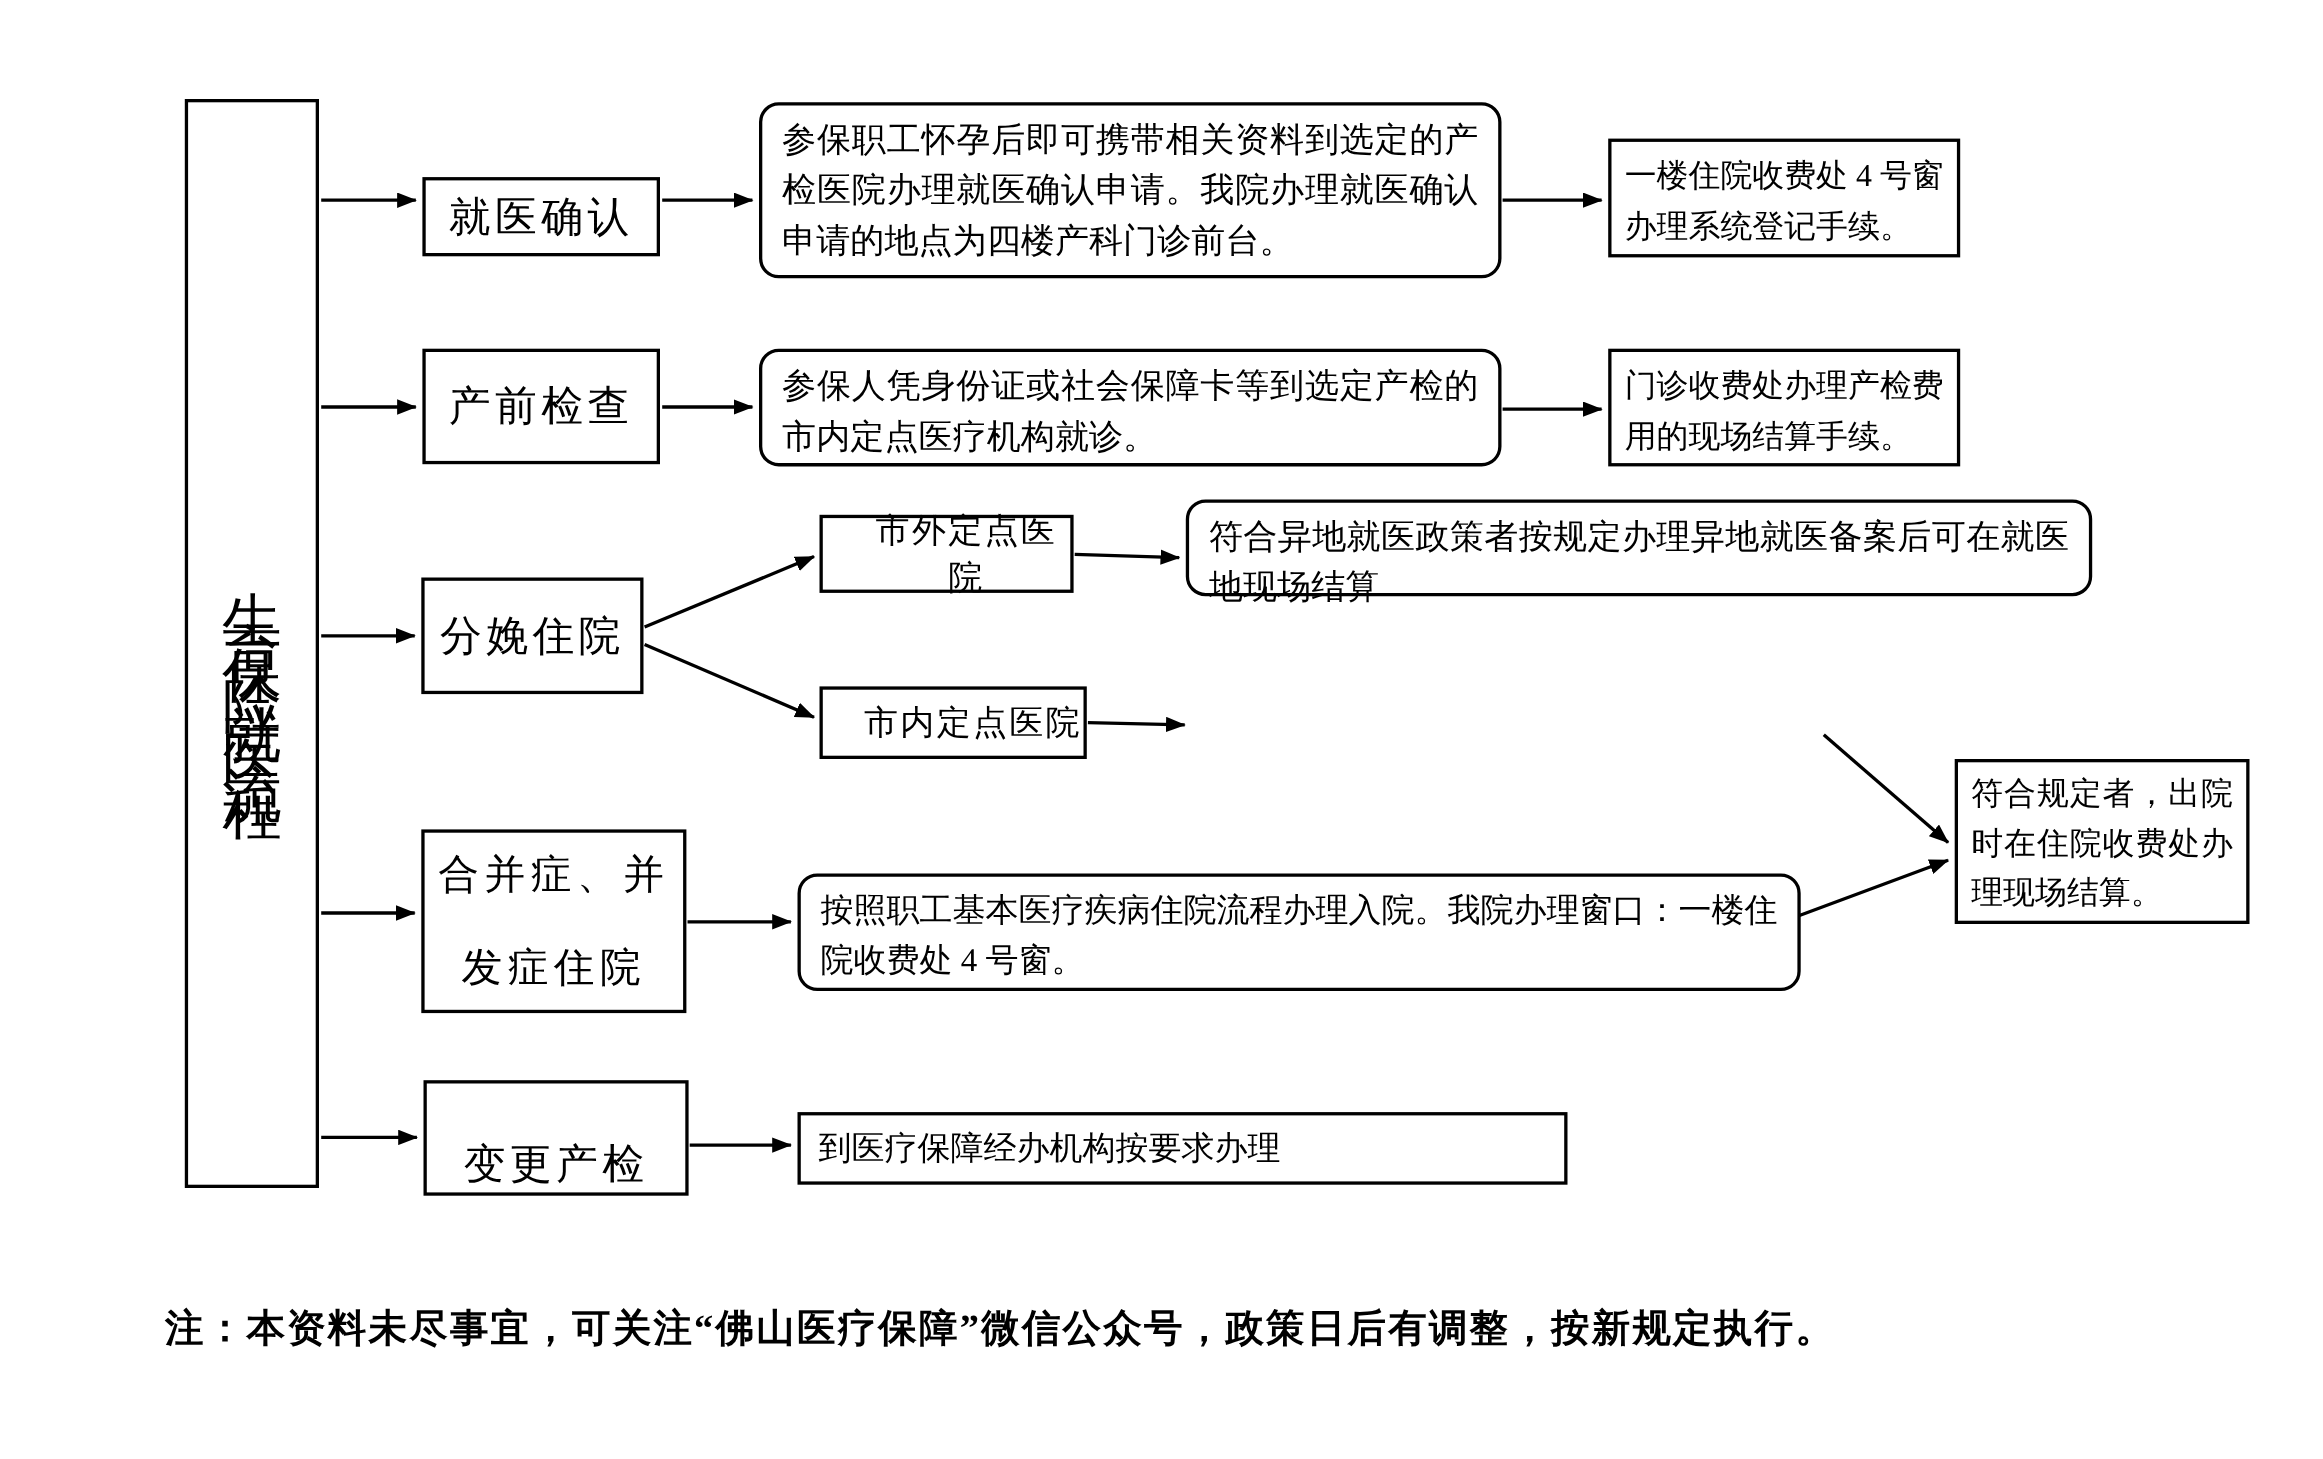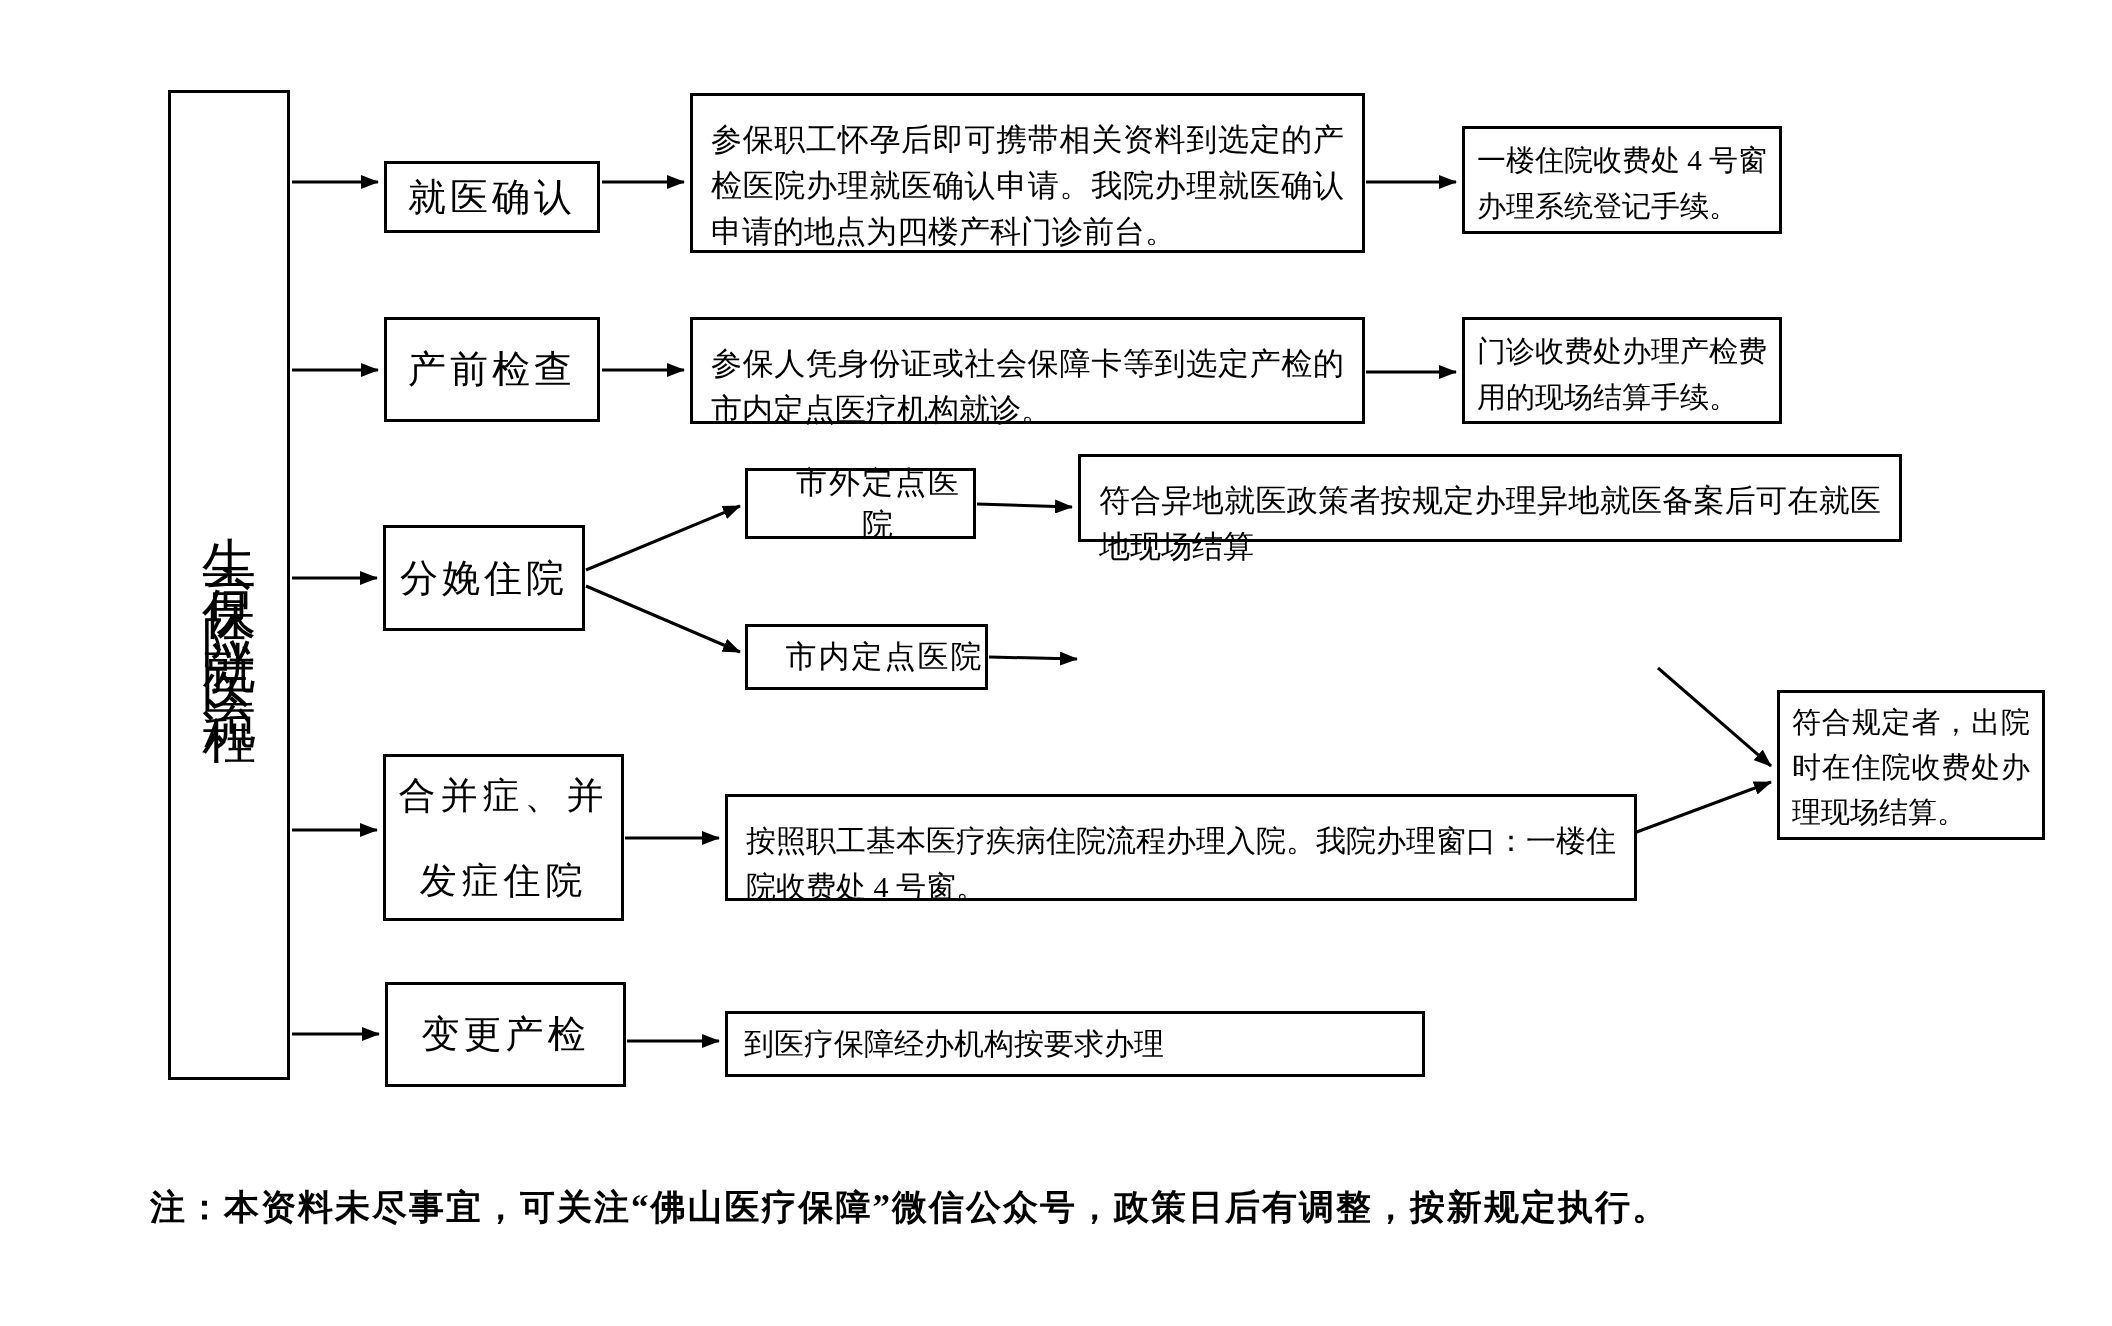--- a/index.html
+++ b/index.html
@@ -48,23 +48,24 @@
     writing-mode: vertical-rl;
     text-orientation: upright;
     font-size: 54px;
     letter-spacing: 26px;
     line-height: 1;
     margin-bottom: -26px;
   }
   .desc-box {
     font-size: 31px;
     line-height: 46px;
-    padding: 21px 18px;
+    padding: 8px 18px;
     text-align: justify;
     text-justify: inter-ideograph;
+    border-radius: 18px;
   }
   .result-box {
     font-size: 29px;
     line-height: 46px;
     padding: 8px 12px;
     text-align: justify;
     text-justify: inter-ideograph;
   }
   .branch-box {
     display: flex;
@@ -182,21 +183,21 @@
     <span>合并症、并发症住院</span>
   </div>
   <div class="box desc-box" style="left:725px; top:794px; width:912px; height:107px; font-size:30px;">
     <span>按照职工基本医疗疾病住院流程办理入院。我院办理窗口：一楼住院收费处 4 号窗。</span>
   </div>
 
   <div class="box discharge-box" style="left:1777px; top:690px; width:268px; height:150px;">
     <span>符合规定者，出院时在住院收费处办理现场结算。</span>
   </div>
 
-  <div class="box label-box" style="left:385px; top:982px; width:241px; height:105px;">
+  <div class="box label-box" style="left:385px; top:982px; width:241px; height:105px;align-items:flex-end;">
     <span>变更产检</span>
   </div>
   <div class="box single-line-box" style="left:725px; top:1011px; width:700px; height:66px;">
     <span>到医疗保障经办机构按要求办理</span>
   </div>
 
   <div class="footnote">注：本资料未尽事宜，可关注“佛山医疗保障”微信公众号，政策日后有调整，按新规定执行。</div>
 
 </div>
 

